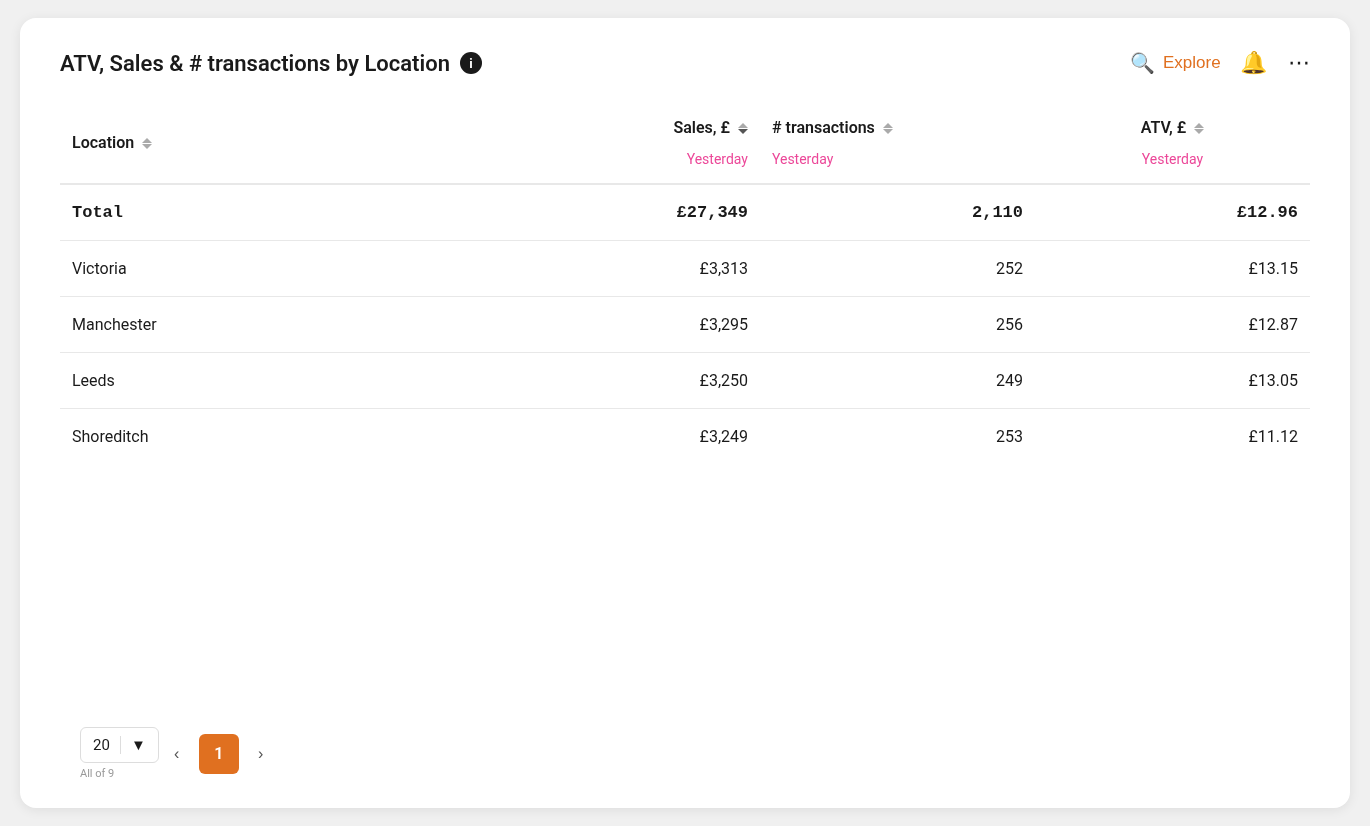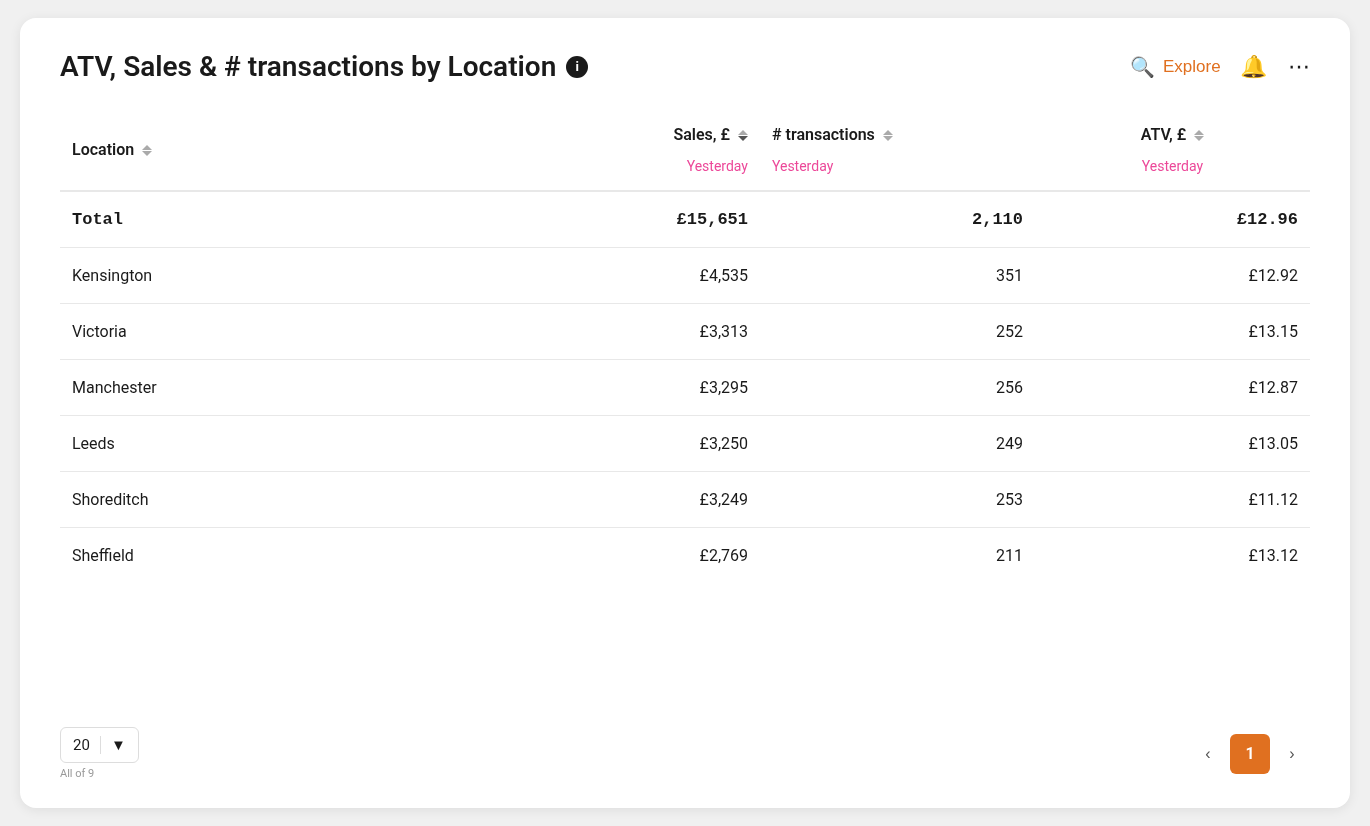--- a/index.html
+++ b/index.html
@@ -27,21 +27,21 @@
       align-items: center;
       justify-content: space-between;
       margin-bottom: 32px;
     }
     .header-left {
       display: flex;
       align-items: center;
       gap: 10px;
     }
     .header-title {
-      font-size: 28px;
+      font-size: 22px;
       font-weight: 600;
       color: #1a1a1a;
     }
     .info-icon {
       width: 22px;
       height: 22px;
       border-radius: 50%;
       background: #1a1a1a;
       color: #fff;
       display: inline-flex;
@@ -150,23 +150,23 @@
       text-align: left;
     }
     tbody tr.total-row td {
       font-weight: 700;
       font-size: 17px;
       font-family: Liberation Mono, monospace;
     }
     .footer {
       display: flex;
       align-items: center;
-      justify-content: space-between;
       margin-top: 20px;
       padding-top: 4px;
+      margin-left: 20px;
     }
     .page-size-box {
       border: 1px solid #ddd;
       border-radius: 6px;
       padding: 8px 12px;
       font-size: 15px;
       display: flex;
       align-items: center;
       gap: 10px;
       cursor: pointer;
@@ -275,30 +275,24 @@
               <span class="sort-down"></span>
             </span>
             <span class="col-sub">Yesterday</span>
           </th>
         </tr>
       </thead>
       <tbody id="table-body">
 
       <tr class="total-row">
     <td>Total</td>
-    <td>£15,651</td>
+    <td>£27,349</td>
     <td>2,110</td>
     <td>£12.96</td>
   </tr>
-          <tr>
-      <td>Kensington</td>
-      <td>£4,535</td>
-      <td>351</td>
-      <td>£12.92</td>
-    </tr>
           <tr>
       <td>Victoria</td>
       <td>£3,313</td>
       <td>252</td>
       <td>£13.15</td>
     </tr>
           <tr>
       <td>Manchester</td>
       <td>£3,295</td>
       <td>256</td>
@@ -309,26 +303,20 @@
       <td>£3,250</td>
       <td>249</td>
       <td>£13.05</td>
     </tr>
           <tr>
       <td>Shoreditch</td>
       <td>£3,249</td>
       <td>253</td>
       <td>£11.12</td>
     </tr>
-          <tr>
-      <td>Sheffield</td>
-      <td>£2,769</td>
-      <td>211</td>
-      <td>£13.12</td>
-    </tr>
         </tbody>
     </table>
   </div>
 
   <div class="footer">
     <div>
       <div class="page-size-box">
         <span>20</span>
         <div class="divider"></div>
         <span>▼</span>

